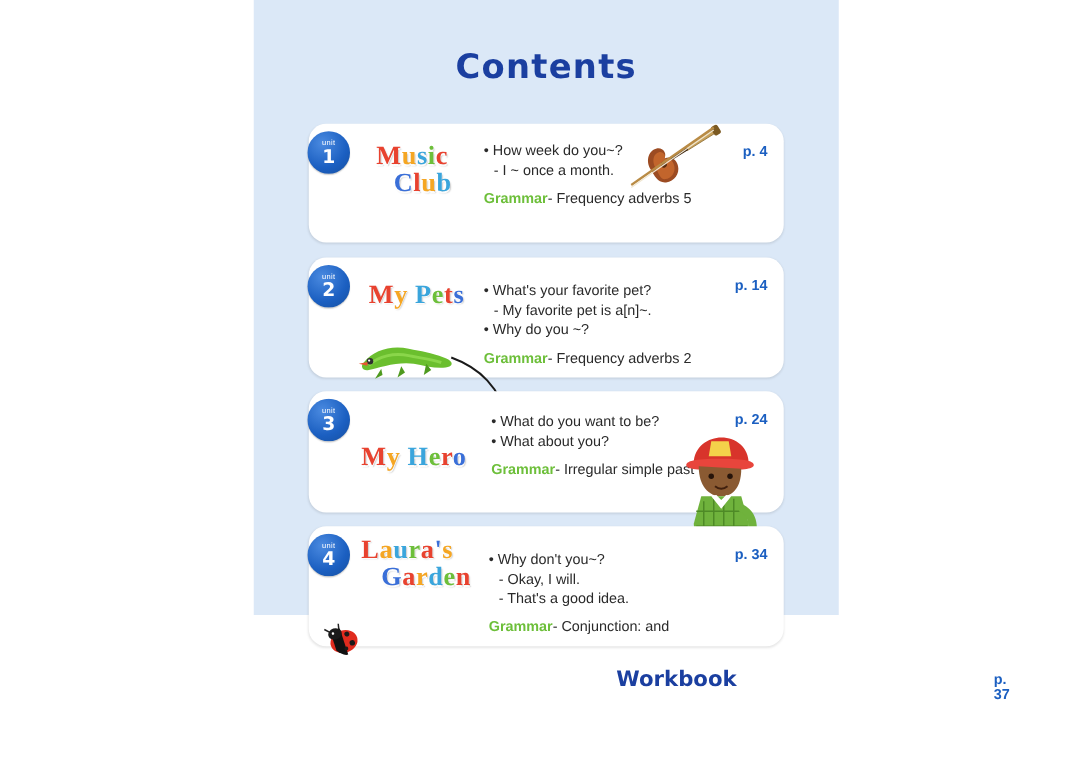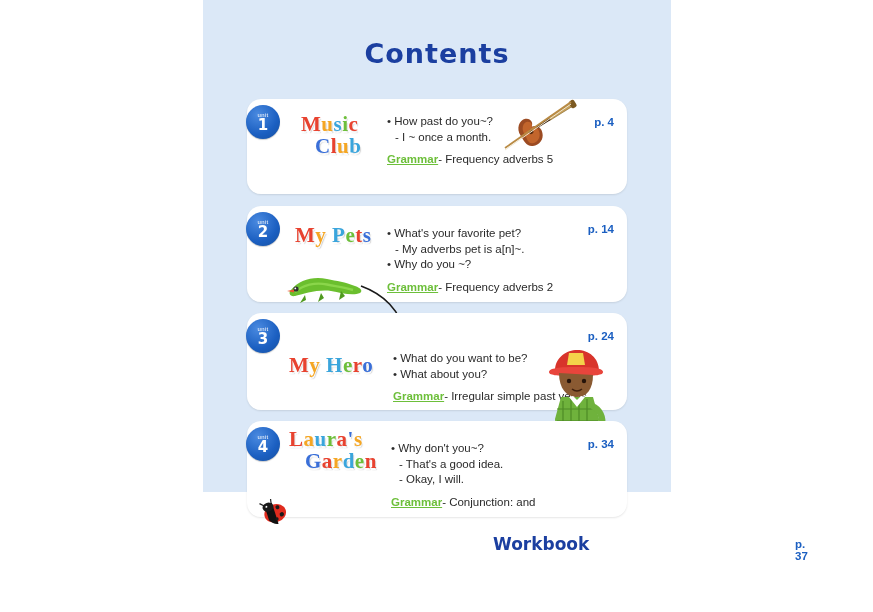--- a/index.html
+++ b/index.html
@@ -100,21 +100,20 @@
   }
   .lines .sub { padding-left: 8px; }
   .grammar {
     margin-top: 7px;
     font-size: 11.5px;
     color: #2a2a2a;
   }
   .grammar b {
     color: #6dbf3a;
     font-weight: bold;
-    text-decoration: underline;
   }
   .pageno {
     position: absolute;
     right: 13px;
     font-size: 11.5px;
     font-weight: bold;
     color: #1b5fc1;
   }
 
   
@@ -150,21 +149,21 @@
         <span class="u">unit</span>
         <span class="n">1</span>
       </div>
 
       <div class="unit-title" style="left:54px; top:14px;">
         <span class="ut-line1"><span style="color: rgb(232, 66, 47);">M</span><span style="color: rgb(245, 166, 35);">u</span><span style="color: rgb(58, 165, 220);">s</span><span style="color: rgb(109, 191, 58);">i</span><span style="color: rgb(232, 66, 47);">c</span></span>
         <span class="ut-line2" style="padding-left:14px;"><span style="color: rgb(58, 111, 216);">C</span><span style="color: rgb(232, 66, 47);">l</span><span style="color: rgb(245, 166, 35);">u</span><span style="color: rgb(58, 165, 220);">b</span></span>
       </div>
 
       <div class="lines" style="left:140px; top:15px;">
-        <div>• How past do you~?</div>
+        <div>• How week do you~?</div>
         <div class="sub">- I ~ once a month.</div>
         <div class="grammar">
           <b>Grammar</b><span>- Frequency adverbs 5</span>
         </div>
       </div>
 
       <div class="pageno" style="top:17px;">p. 4</div>
 
       <div class="art" style="left:252px; top:-3px; width:90px; height:58px;">
         <svg width="90" height="58" viewBox="0 0 90 58">
@@ -187,21 +186,21 @@
         <span class="u">unit</span>
         <span class="n">2</span>
       </div>
 
       <div class="unit-title" style="left:48px; top:18px;">
         <span class="ut-line1"><span style="color: rgb(232, 66, 47);">M</span><span style="color: rgb(245, 166, 35);">y</span><span style="color: rgb(255, 255, 255);">&nbsp;</span><span style="color: rgb(58, 165, 220);">P</span><span style="color: rgb(109, 191, 58);">e</span><span style="color: rgb(232, 66, 47);">t</span><span style="color: rgb(58, 111, 216);">s</span></span>
       </div>
 
       <div class="lines" style="left:140px; top:20px;">
         <div>• What's your favorite pet?</div>
-        <div class="sub">- My adverbs pet is a[n]~.</div>
+        <div class="sub">- My favorite pet is a[n]~.</div>
         <div>• Why do you ~?</div>
         <div class="grammar">
           <b>Grammar</b><span>- Frequency adverbs 2</span>
         </div>
       </div>
 
       <div class="pageno" style="top:17px;">p. 14</div>
 
       <div class="art" style="left:36px; top:54px; width:160px; height:110px; overflow:visible;">
         <svg width="160" height="130" viewBox="0 0 160 130" style="overflow:visible;">
@@ -221,21 +220,21 @@
     <div class="card" id="card3">
       <div class="badge">
         <span class="u">unit</span>
         <span class="n">3</span>
       </div>
 
       <div class="unit-title" style="left:42px; top:41px;">
         <span class="ut-line1"><span style="color: rgb(232, 66, 47);">M</span><span style="color: rgb(245, 166, 35);">y</span><span style="color: rgb(255, 255, 255);">&nbsp;</span><span style="color: rgb(58, 165, 220);">H</span><span style="color: rgb(109, 191, 58);">e</span><span style="color: rgb(232, 66, 47);">r</span><span style="color: rgb(58, 111, 216);">o</span></span>
       </div>
 
-      <div class="lines" style="left:146px; top:18px;margin-top:20px;">
+      <div class="lines" style="left:146px; top:18px;">
         <div>• What do you want to be?</div>
         <div>• What about you?</div>
         <div class="grammar">
           <b>Grammar</b><span>- Irregular simple past verbs</span>
         </div>
       </div>
 
       <div class="pageno" style="top:17px;">p. 24</div>
 
       <div class="art" style="left:296px; top:32px; width:80px; height:100px; overflow:visible;">
@@ -274,22 +273,22 @@
         <span class="n">4</span>
       </div>
 
       <div class="unit-title" style="left:42px; top:7px;">
         <span class="ut-line1"><span style="color: rgb(232, 66, 47);">L</span><span style="color: rgb(245, 166, 35);">a</span><span style="color: rgb(58, 165, 220);">u</span><span style="color: rgb(109, 191, 58);">r</span><span style="color: rgb(232, 66, 47);">a</span><span style="color: rgb(58, 111, 216);">'</span><span style="color: rgb(245, 166, 35);">s</span></span>
         <span class="ut-line2" style="padding-left:16px;"><span style="color: rgb(58, 111, 216);">G</span><span style="color: rgb(232, 66, 47);">a</span><span style="color: rgb(245, 166, 35);">r</span><span style="color: rgb(58, 165, 220);">d</span><span style="color: rgb(109, 191, 58);">e</span><span style="color: rgb(232, 66, 47);">n</span></span>
       </div>
 
       <div class="lines" style="left:144px; top:20px;">
         <div>• Why don't you~?</div>
+        <div class="sub">- Okay, I will.</div>
         <div class="sub">- That's a good idea.</div>
-        <div class="sub">- Okay, I will.</div>
         <div class="grammar">
           <b>Grammar</b><span>- Conjunction: and</span>
         </div>
       </div>
 
       <div class="pageno" style="top:17px;">p. 34</div>
 
       <div class="art" style="left:14px; top:76px; width:36px; height:30px; overflow:visible;">
         <svg width="36" height="30" viewBox="0 0 36 30" style="overflow:visible;">
           <g transform="rotate(-18 18 15)">

